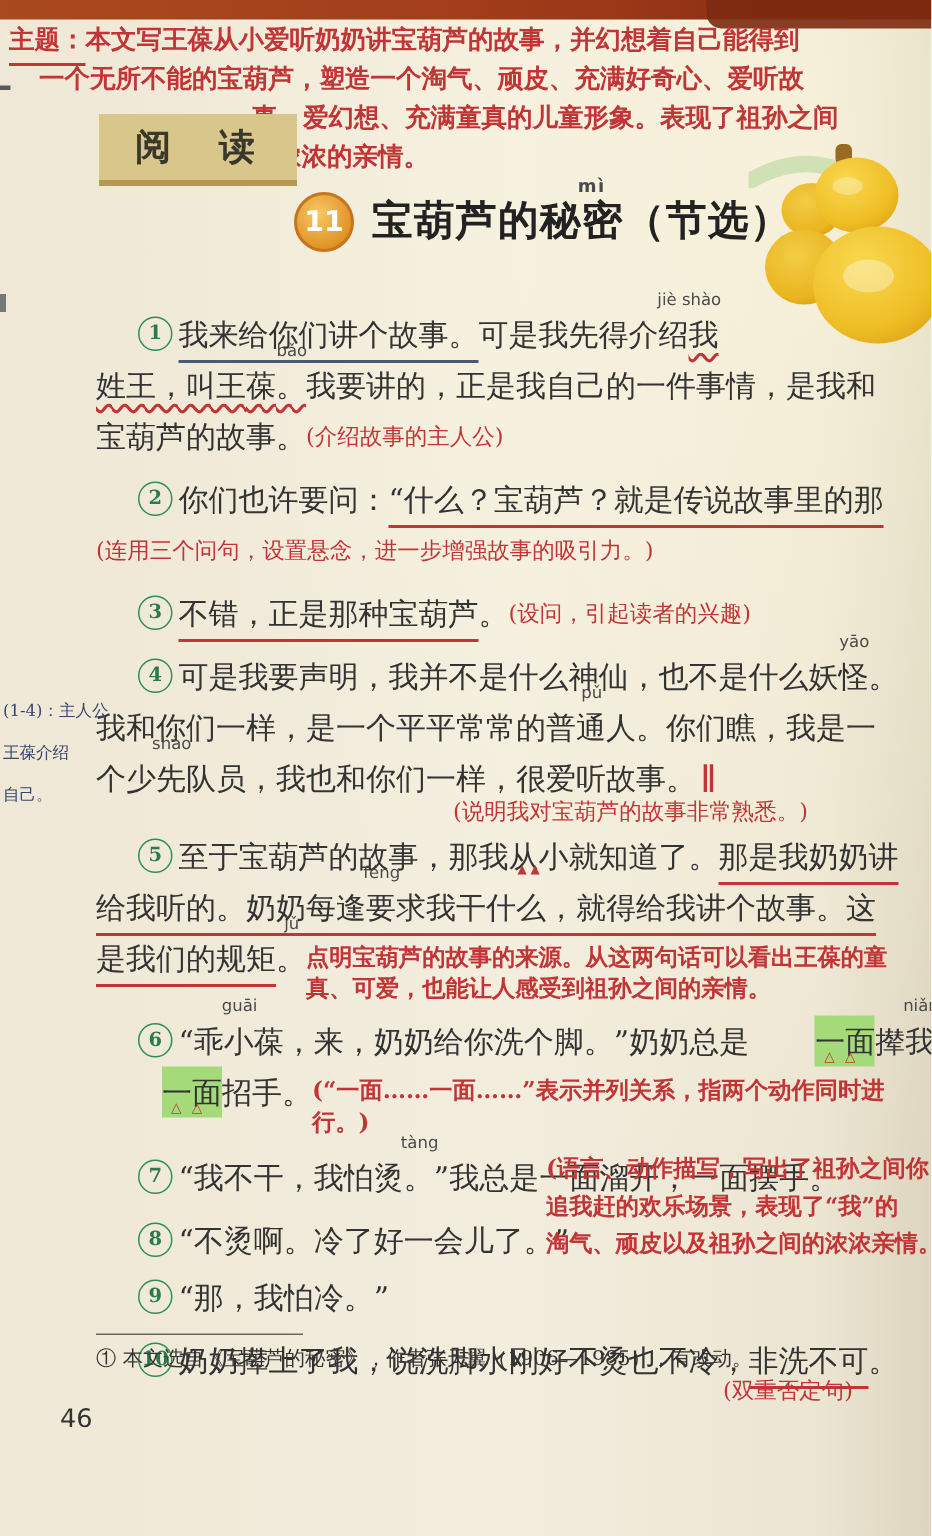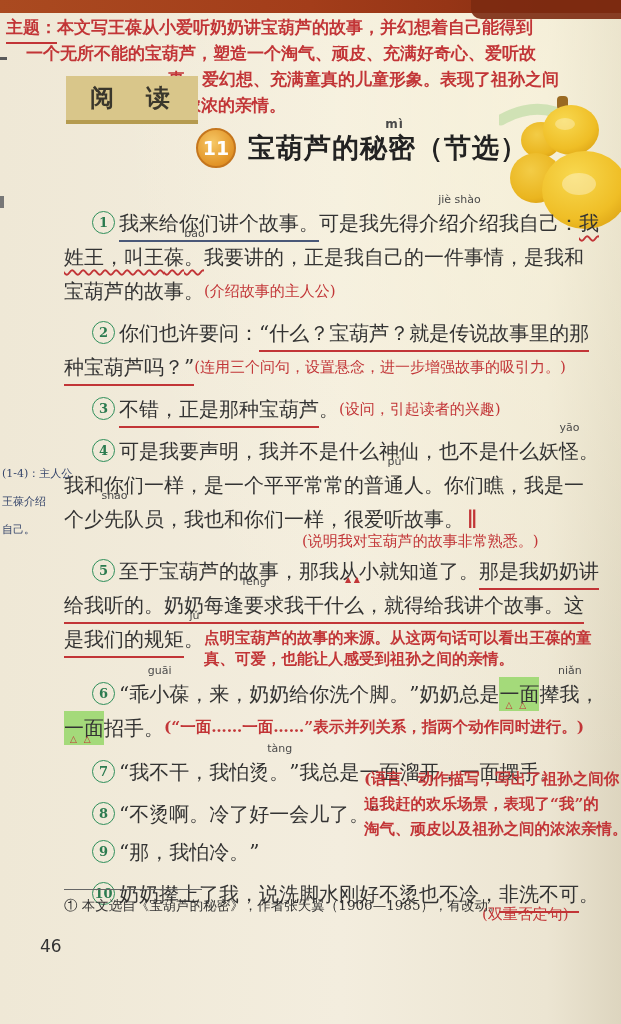--- a/index.html
+++ b/index.html
@@ -24,21 +24,21 @@
       font-size:11px;line-height:1;color:#4a4a4a;font-family:"DejaVu Sans","Liberation Sans",sans-serif;white-space:nowrap;padding-left:41px;}
   .circ{display:inline-flex;flex:none;justify-content:center;align-items:center;
       width:21px;height:21px;margin:5px 4px 0 28px;border:1.6px solid #2f8f5b;border-radius:50%;
       color:#2c7b50;font-size:13px;line-height:1;font-weight:bold;}
   .ub{border-bottom:2.2px solid #4a5878;}
   .ur{border-bottom:2px solid #c23537;}
   .uw{text-decoration-line:underline;text-decoration-style:wavy;text-decoration-color:#c23537;
       text-decoration-thickness:1.5px;text-underline-offset:5px;}
   .note{color:#c23537;font-size:15px;}
   .noteflex{flex:1 1 0;white-space:normal;color:#c23537;font-size:15.5px;line-height:21px;padding-top:5px;font-weight:600;}
-  .hl{background:#a4da7a;position:relative;}
+  .hl{background:#a4da7a;position:relative;margin-left:44px;}
   .hl::after{content:"△ △";position:absolute;left:6px;bottom:-11px;font-size:9px;color:#c23537;letter-spacing:2px;}
   .tri{position:relative;}
   .tri::after{content:"▲ ▲";position:absolute;left:6px;bottom:-9px;font-size:8px;color:#c23537;}
   .redmk{color:#c23537;font-weight:bold;margin-left:3px;}
   .sup{font-size:13px;transform:translateY(-9px);}
   .flex{height:auto;min-height:34px;}
   .noteln{height:22px;line-height:22px;}
   .sr1{margin:-6px 0 0 238px;}
   .sr2{margin:-8px 0 0 418px;}
   .g2{margin-top:2px;}.g4{margin-top:4px;}.g8{margin-top:8px;}.g10{margin-top:10px;}
@@ -147,40 +147,38 @@
     <ellipse cx="80" cy="96" rx="17" ry="11" fill="#ffffff" opacity="0.35"></ellipse>
     <ellipse cx="66" cy="36" rx="10" ry="6" fill="#ffffff" opacity="0.3"></ellipse>
   </svg>
 
   <div class="bodytext">
       <div class="ln">
         <span class="seg circ">1</span>
         <span class="seg ub">我来给你们讲个故事。</span>
         <span class="seg">可是我先得</span>
         <span class="seg rb">介绍<span class="rt">jiè shào</span></span>
-        <span class="seg">介绍我自己：</span>
         <span class="seg uw">我</span>
       </div>
       <div class="ln">
         <span class="seg uw">姓王，叫王</span>
         <span class="seg uw rb">葆<span class="rt">bǎo</span></span>
         <span class="seg uw">。</span>
         <span class="seg">我要讲的，正是我自己的一件事情，是我和</span>
       </div>
       <div class="ln">
         <span class="seg">宝葫芦的故事。</span>
         <span class="seg note">(介绍故事的主人公)</span>
       </div>
       <div class="ln g8">
         <span class="seg circ">2</span>
         <span class="seg">你们也许要问：</span>
         <span class="seg ur">“什么？宝葫芦？就是传说故事里的那</span>
       </div>
       <div class="ln">
-        <span class="seg ur">种宝葫芦吗？”</span>
         <span class="seg note">(连用三个问句，设置悬念，进一步增强故事的吸引力。)</span>
       </div>
       <div class="ln g8">
         <span class="seg circ">3</span>
         <span class="seg ur">不错，正是那种宝葫芦</span>
         <span class="seg">。</span>
         <span class="seg note">(设问，引起读者的兴趣)</span>
       </div>
       <div class="ln g8">
         <span class="seg circ">4</span>

